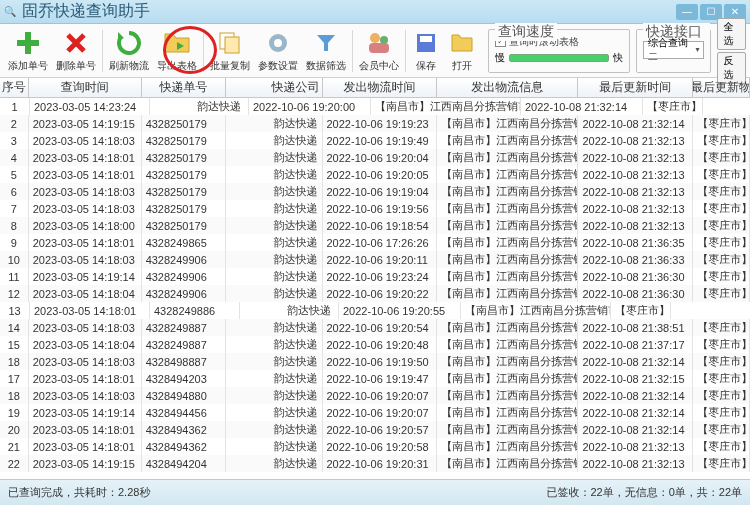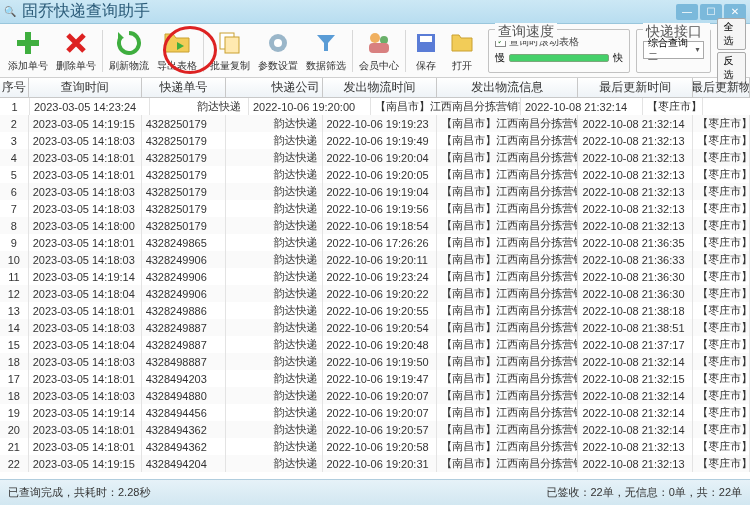--- a/index.html
+++ b/index.html
@@ -317,21 +317,20 @@
       <div class="cell c6">2022-10-08 21:36:30</div>
       <div class="cell c7">【枣庄市】</div>
     </div>
     <div class="row">
       <div class="cell c0">13</div>
       <div class="cell c1">2023-03-05 14:18:01</div>
       <div class="cell c2">4328249886</div>
       <div class="cell c3">韵达快递</div>
       <div class="cell c4">2022-10-06 19:20:55</div>
       <div class="cell c5">【南昌市】江西南昌分拣营销市…</div>
-      <div class="cell c6">2022-10-08 21:38:18</div>
       <div class="cell c7">【枣庄市】</div>
     </div>
     <div class="row">
       <div class="cell c0">14</div>
       <div class="cell c1">2023-03-05 14:18:03</div>
       <div class="cell c2">4328249887</div>
       <div class="cell c3">韵达快递</div>
       <div class="cell c4">2022-10-06 19:20:54</div>
       <div class="cell c5">【南昌市】江西南昌分拣营销市…</div>
       <div class="cell c6">2022-10-08 21:38:51</div>

